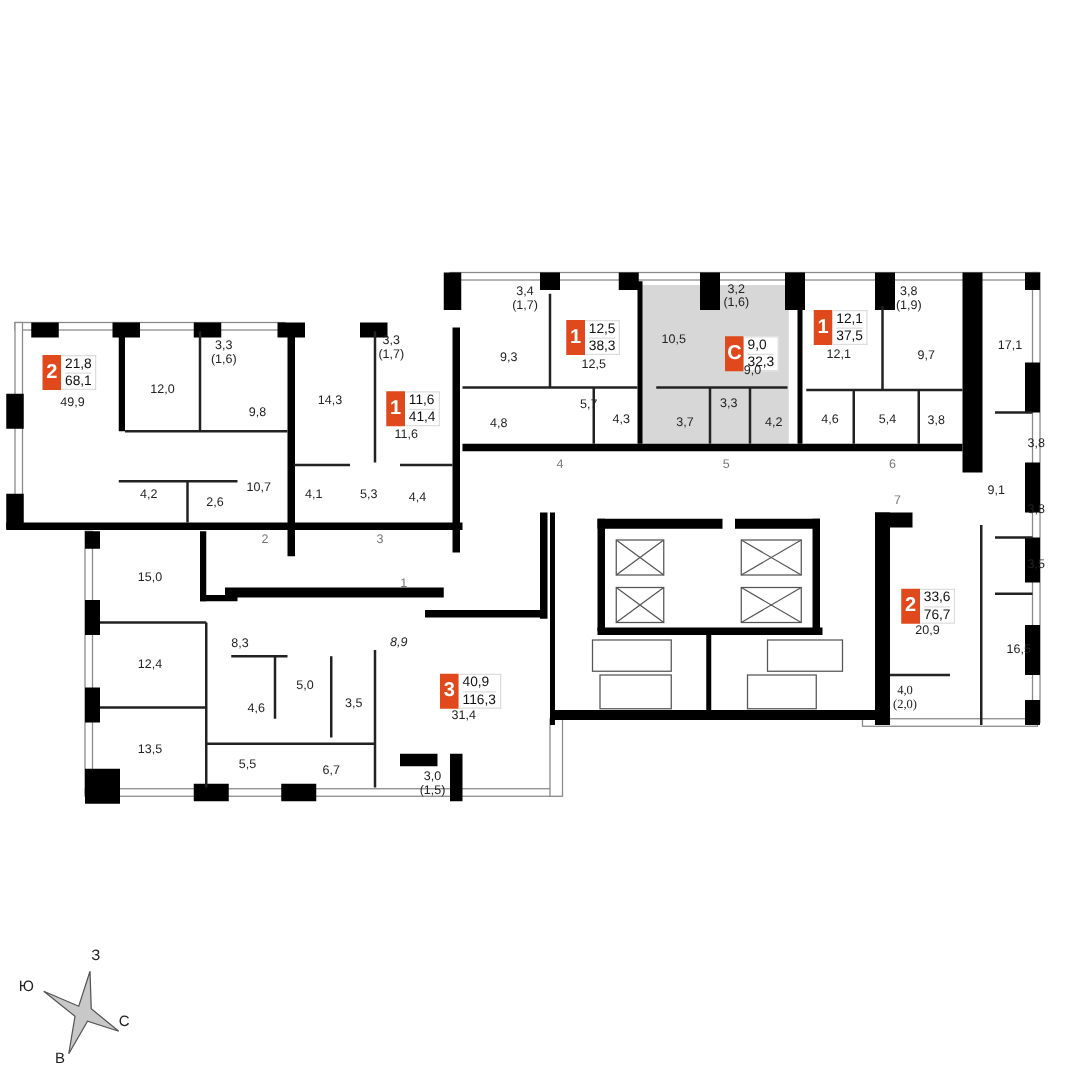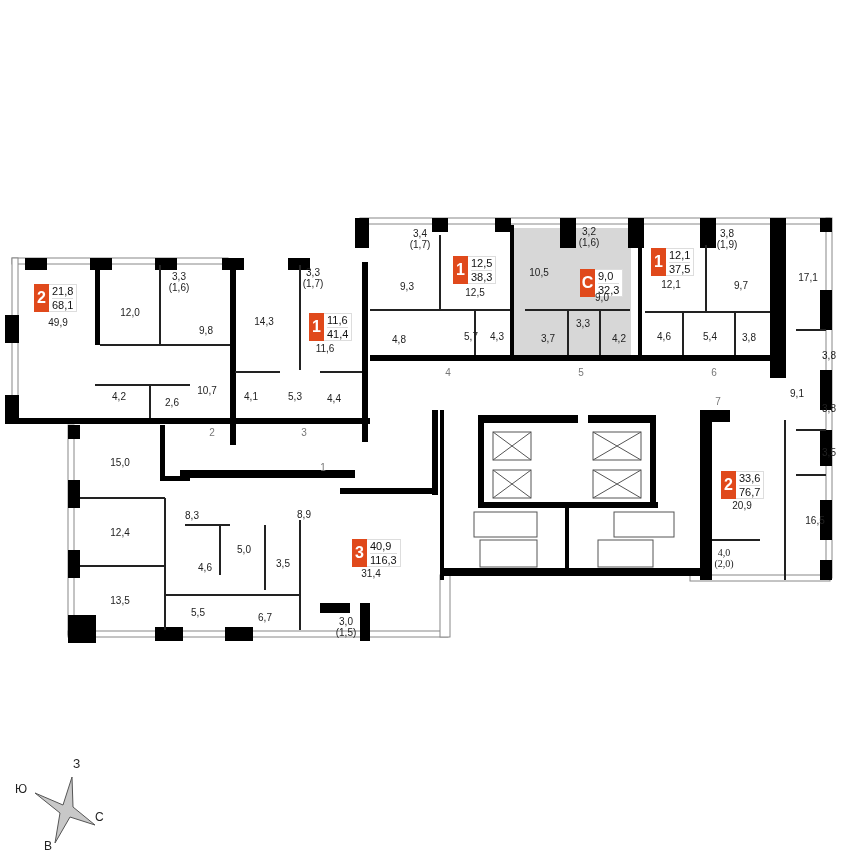--- a/index.html
+++ b/index.html
@@ -217,21 +217,21 @@
     <div class="lbl" style="left: 172px; top: 402px;">2,6</div>
     <div class="lbl" style="left: 207px; top: 390px;">10,7</div>
     <div class="lbl" style="left: 264px; top: 321px;">14,3</div>
     <div class="lbl" style="left: 313px; top: 278px;">3,3<br>(1,7)</div>
     <div class="lbl" style="left: 251px; top: 396px;">4,1</div>
     <div class="lbl" style="left: 295px; top: 396px;">5,3</div>
     <div class="lbl" style="left: 334px; top: 398px;">4,4</div>
     <div class="lbl" style="left: 420px; top: 239px;">3,4<br>(1,7)</div>
     <div class="lbl" style="left: 407px; top: 286px;">9,3</div>
     <div class="lbl" style="left: 399px; top: 339px;">4,8</div>
-    <div class="lbl" style="left: 449px; top: 336px; padding-left: 44px;">5,7</div>
+    <div class="lbl" style="left: 449px; top: 324px; padding-left: 44px;">5,7</div>
     <div class="lbl" style="left: 497px; top: 336px;">4,3</div>
     <div class="lbl" style="left: 539px; top: 272px;">10,5</div>
     <div class="lbl" style="left: 589px; top: 237px;">3,2<br>(1,6)</div>
     <div class="lbl" style="left: 583px; top: 323px;">3,3</div>
     <div class="lbl" style="left: 548px; top: 338px;">3,7</div>
     <div class="lbl" style="left: 619px; top: 338px;">4,2</div>
     <div class="lbl" style="left: 727px; top: 239px;">3,8<br>(1,9)</div>
     <div class="lbl" style="left: 741px; top: 285px;">9,7</div>
     <div class="lbl" style="left: 664px; top: 336px;">4,6</div>
     <div class="lbl" style="left: 710px; top: 336px;">5,4</div>
@@ -244,21 +244,21 @@
     <div class="lbl" style="left: 815px; top: 520px;">16,5</div>
     <div class="lbl" style="left: 724px; top: 558px; font-family: Liberation Serif, serif;">4,0<br>(2,0)</div>
     <div class="lbl" style="left: 120px; top: 462px;">15,0</div>
     <div class="lbl" style="left: 120px; top: 532px;">12,4</div>
     <div class="lbl" style="left: 192px; top: 515px;">8,3</div>
     <div class="lbl" style="left: 205px; top: 567px;">4,6</div>
     <div class="lbl" style="left: 244px; top: 549px;">5,0</div>
     <div class="lbl" style="left: 120px; top: 600px;">13,5</div>
     <div class="lbl" style="left: 198px; top: 612px;">5,5</div>
     <div class="lbl" style="left: 265px; top: 617px;">6,7</div>
-    <div class="lbl" style="left: 304px; top: 514px;">8,9</div>
+    <div class="lbl" style="left: 319px; top: 514px; font-style: italic;">8,9</div>
     <div class="lbl" style="left: 283px; top: 563px;">3,5</div>
     <div class="lbl" style="left: 346px; top: 627px;">3,0<br>(1,5)</div>
   </div>
 <div id="doors-layer">
     <div class="door" style="left: 323px; top: 467px;">1</div>
     <div class="door" style="left: 212px; top: 432px;">2</div>
     <div class="door" style="left: 304px; top: 432px;">3</div>
     <div class="door" style="left: 448px; top: 372px;">4</div>
     <div class="door" style="left: 581px; top: 372px;">5</div>
     <div class="door" style="left: 714px; top: 372px;">6</div>

